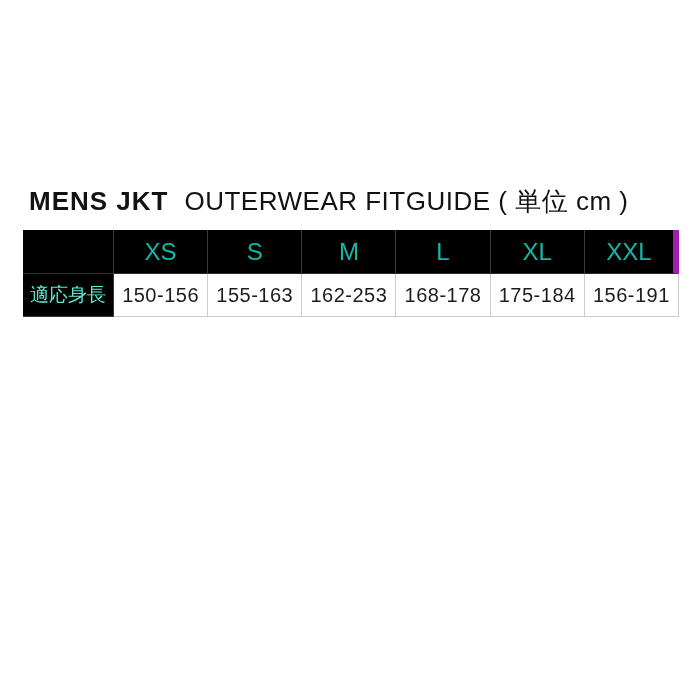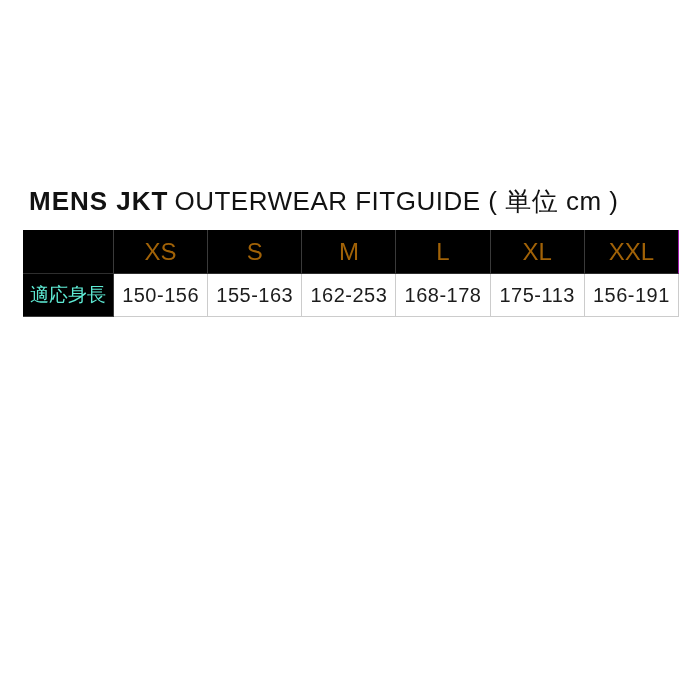--- a/index.html
+++ b/index.html
@@ -6,31 +6,31 @@
   body{
     width:700px;height:700px;position:relative;overflow:hidden;
     background:#ffffff;
     font-family:"Liberation Sans", sans-serif;
   }
   .title{
     position:absolute;left:29px;top:186px;
     font-size:26px;line-height:30px;color:#121212;
     letter-spacing:0.5px;white-space:nowrap;
   }
-  .title .b{font-weight:700;letter-spacing:1px;margin-right:6px;text-align:right;}
+  .title .b{font-weight:700;letter-spacing:1px;margin-right:16px;text-align:right;}
   table.fit{
     position:absolute;left:23px;top:230px;width:656px;
     border-collapse:separate;border-spacing:0;table-layout:fixed;
   }
   th,td{padding:0;text-align:center;vertical-align:middle;font-weight:400;}
   tr.hdr th{
-    background:#000000;color:#a16207;font-size:24px;height:43px;
+    background:#000000;color:#14b8a6;font-size:24px;height:43px;
     border-right:1px solid #3a3a3a;border-bottom:1px solid #2e2e2e;
   }
-  tr.hdr th:last-child{border-right:1px solid #a21caf;}
+  tr.hdr th:last-child{border-right:6px solid #a21caf;}
   th.rowlbl{
     background:#000000;color:#5eead4;font-size:19px;
     border-right:1px solid #3a3a3a;border-bottom:1px solid #3a3a3a;
   }
   td.val{
     background:#ffffff;color:#1c1c1c;font-size:20px;letter-spacing:0.5px;
     height:42px;border-right:1px solid #cccccc;border-bottom:1px solid #cccccc;
   }
 </style>
 </head>
@@ -59,17 +59,17 @@
       <th>L</th>
       <th>XL</th>
       <th>XXL</th>
     </tr>
     <tr>
       <th class="rowlbl">適応身長</th>
       <td class="val">150-156</td>
       <td class="val">155-163</td>
       <td class="val">162-253</td>
       <td class="val">168-178</td>
-      <td class="val">175-113</td>
+      <td class="val">175-184</td>
       <td class="val">156-191</td>
     </tr>
   </tbody>
 </table>
 
 </body></html>

